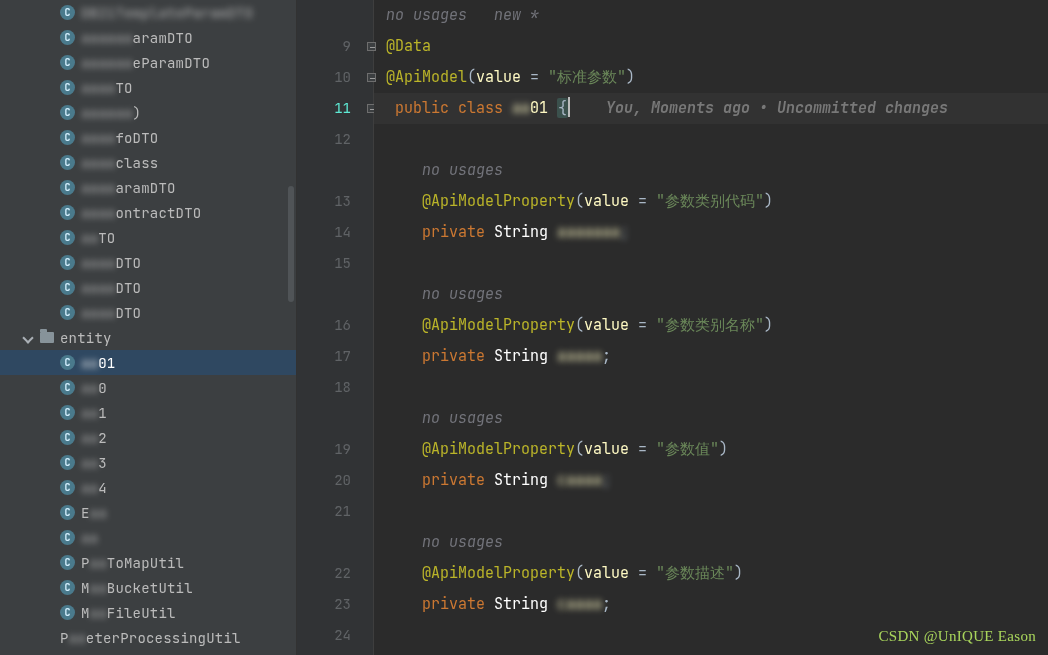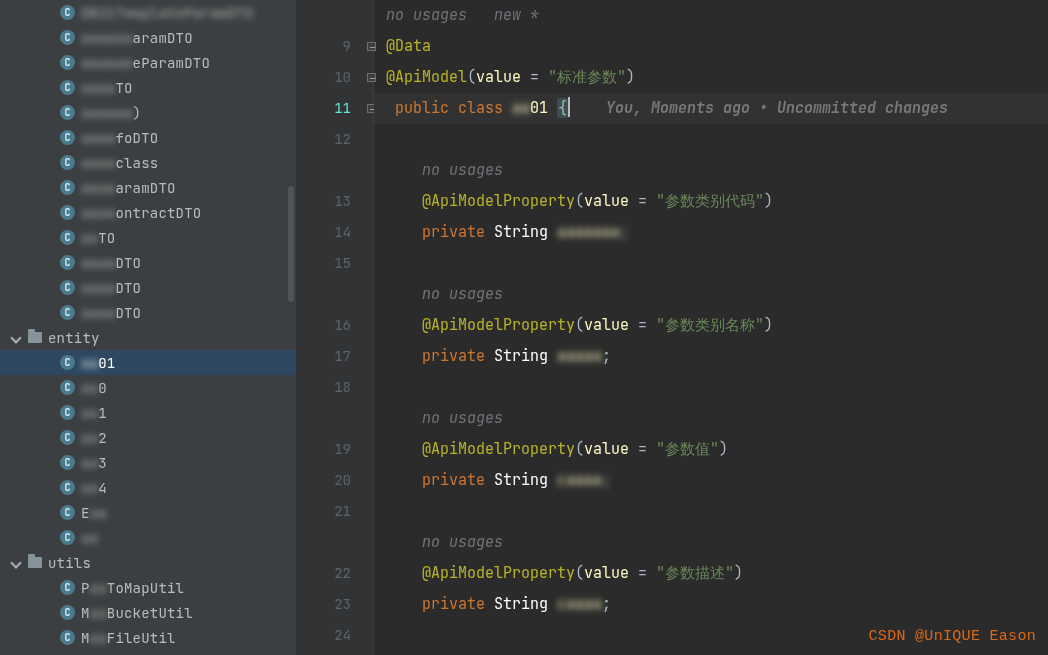--- a/index.html
+++ b/index.html
@@ -33,21 +33,21 @@
   }
   .tree-item {
     display: flex;
     align-items: center;
     height: 25px;
     padding-left: 12px;
     gap: 6px;
     color: #bbbbbb;
     white-space: nowrap;
   }
-  .tree-item.folder { padding-left: 12px; }
+  .tree-item.folder { padding-left: 24px; }
   .tree-item.file   { padding-left: 60px; }
   .tree-item.selected {
     background: #2f4861;
     color: #ffffff;
   }
   .chev {
     width: 8px; height: 8px;
     border-left: 2px solid #aab0b6;
     border-top: 2px solid #aab0b6;
     transform: rotate(-135deg);
@@ -174,22 +174,22 @@
     background: #bdbdbd;
     vertical-align: -4px;
   }
   .brace-hi { background: #3b514d; border-radius: 2px; padding: 0 1px; }
   .bseg { filter: blur(3px); opacity: .9; }
 
   .watermark {
     position: absolute;
     right: 12px;
     bottom: 10px;
-    color: #f97316;
-    font-family: Liberation Mono, monospace;
+    color: #bef264;
+    font-family: Liberation Serif, serif;
     font-size: 15px;
     letter-spacing: .3px;
     opacity: .85;
   }
 </style>
 </head>
 <body>
 
 <div class="sidebar">
   <div id="tree-root">
@@ -274,25 +274,20 @@
         <span class="class-icon">C</span>
         <span class="tree-label blur-partial"><span class="b-seg blur">aa</span><span>4</span></span>
       </div>
       <div class="tree-item file">
         <span class="class-icon">C</span>
         <span class="tree-label blur-partial"><span>E</span><span class="b-seg blur">aa</span></span>
       </div>
       <div class="tree-item file">
         <span class="class-icon">C</span>
         <span class="tree-label blur-partial"><span class="b-seg blur">aa</span></span>
-      </div>
-      <div class="tree-item folder">
-        <span class="chev"></span>
-        <span class="folder-icon"></span>
-        <span class="tree-label">utils</span>
       </div>
       <div class="tree-item file">
         <span class="class-icon">C</span>
         <span class="tree-label blur-partial"><span>P</span><span class="b-seg blur">aa</span><span>ToMapUtil</span></span>
       </div>
       <div class="tree-item file">
         <span class="class-icon">C</span>
         <span class="tree-label blur-partial"><span>M</span><span class="b-seg blur">aa</span><span>BucketUtil</span></span>
       </div>
       <div class="tree-item file">

